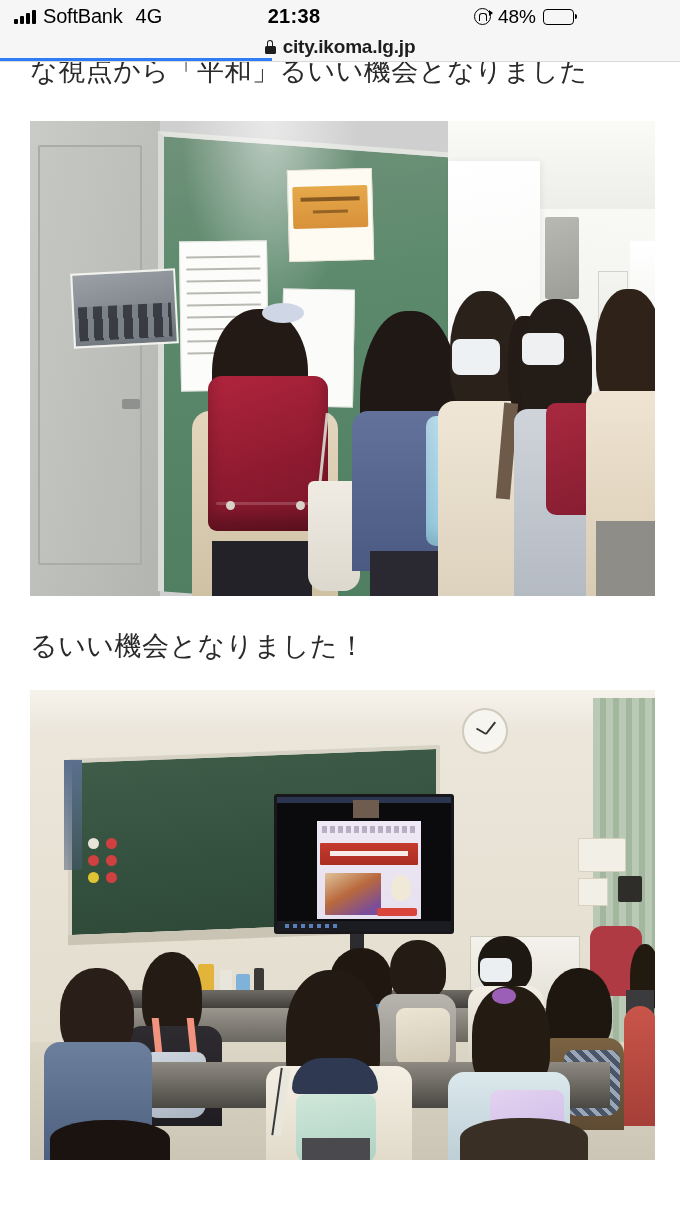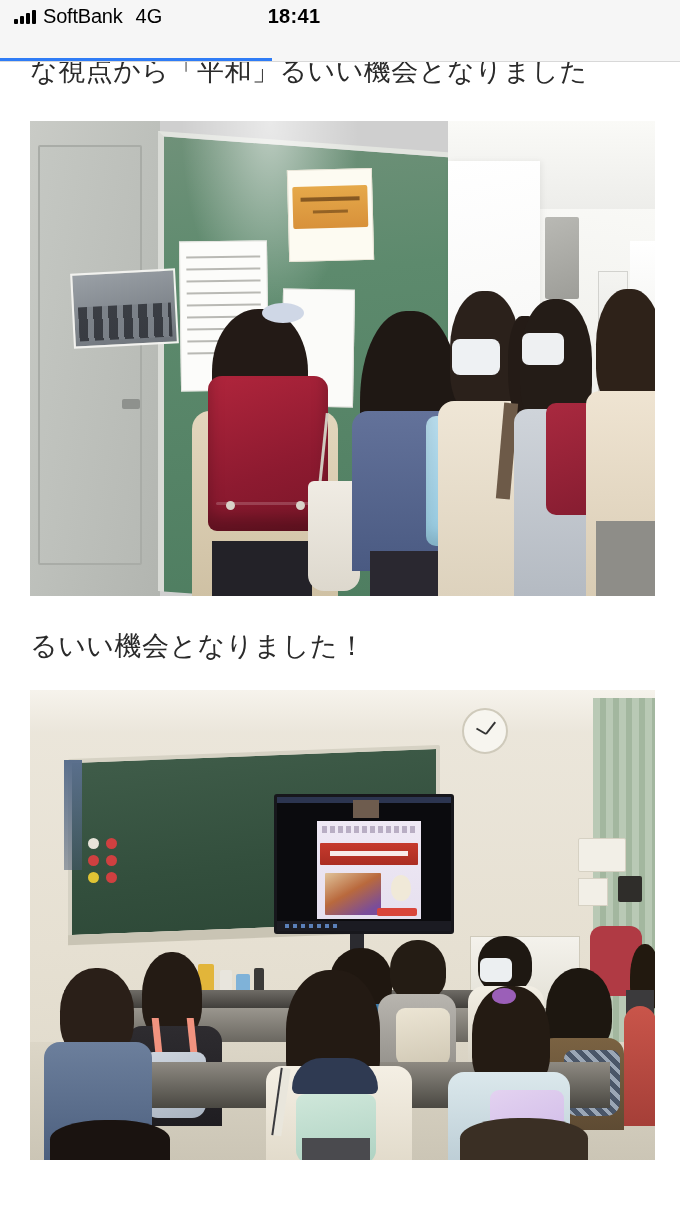--- a/index.html
+++ b/index.html
@@ -430,25 +430,39 @@
         <i></i>
           <i></i>
           <i></i>
           <i></i>
       </span>
       <span class="carrier">SoftBank</span>
       <span class="network">4G</span>
     </div>
 
     <div class="sb-center">
-      <span class="clock">18:41</span>
-    </div>
-
+      <span class="clock">21:38</span>
+    </div>
+
+    <div class="sb-right">
+      <span class="rot-lock"></span>
+      <span class="batt-pct">48%</span>
+      <span class="battery">
+        <span class="fill" id="batt-fill" style="width: 48%;"></span>
+      </span>
+    </div>
   </div>
 
+  <div class="url-row">
+    <span class="lock-icon">
+      <span class="shackle"></span>
+        <span class="body"></span>
+    </span>
+    <span class="url-text">city.ikoma.lg.jp</span>
+  </div>
 
   <div class="progress-track">
     <div class="progress-bar" id="progress-bar" style="width: 40%; background: rgb(47, 124, 246);"></div>
   </div>
 </div>
 
 <div class="page">
 
   <div class="body-text">
     <span class="clipped">な視点から「平和」るいい機会となりました</span>

